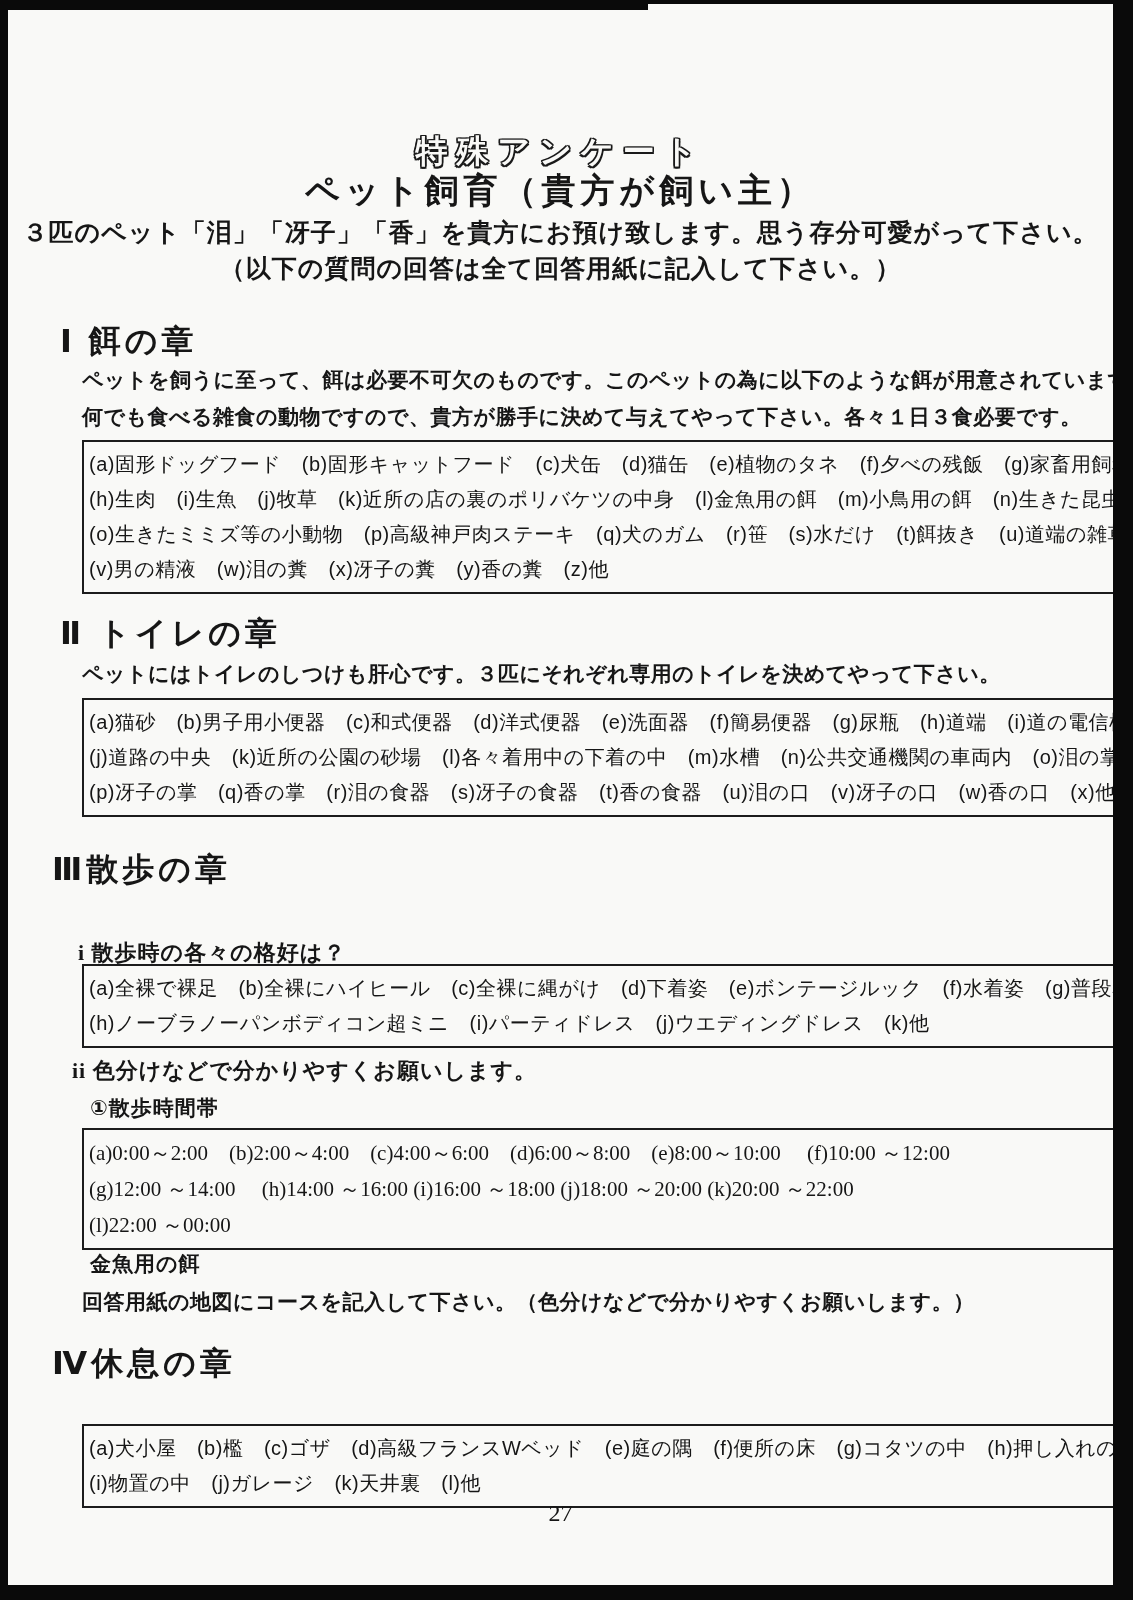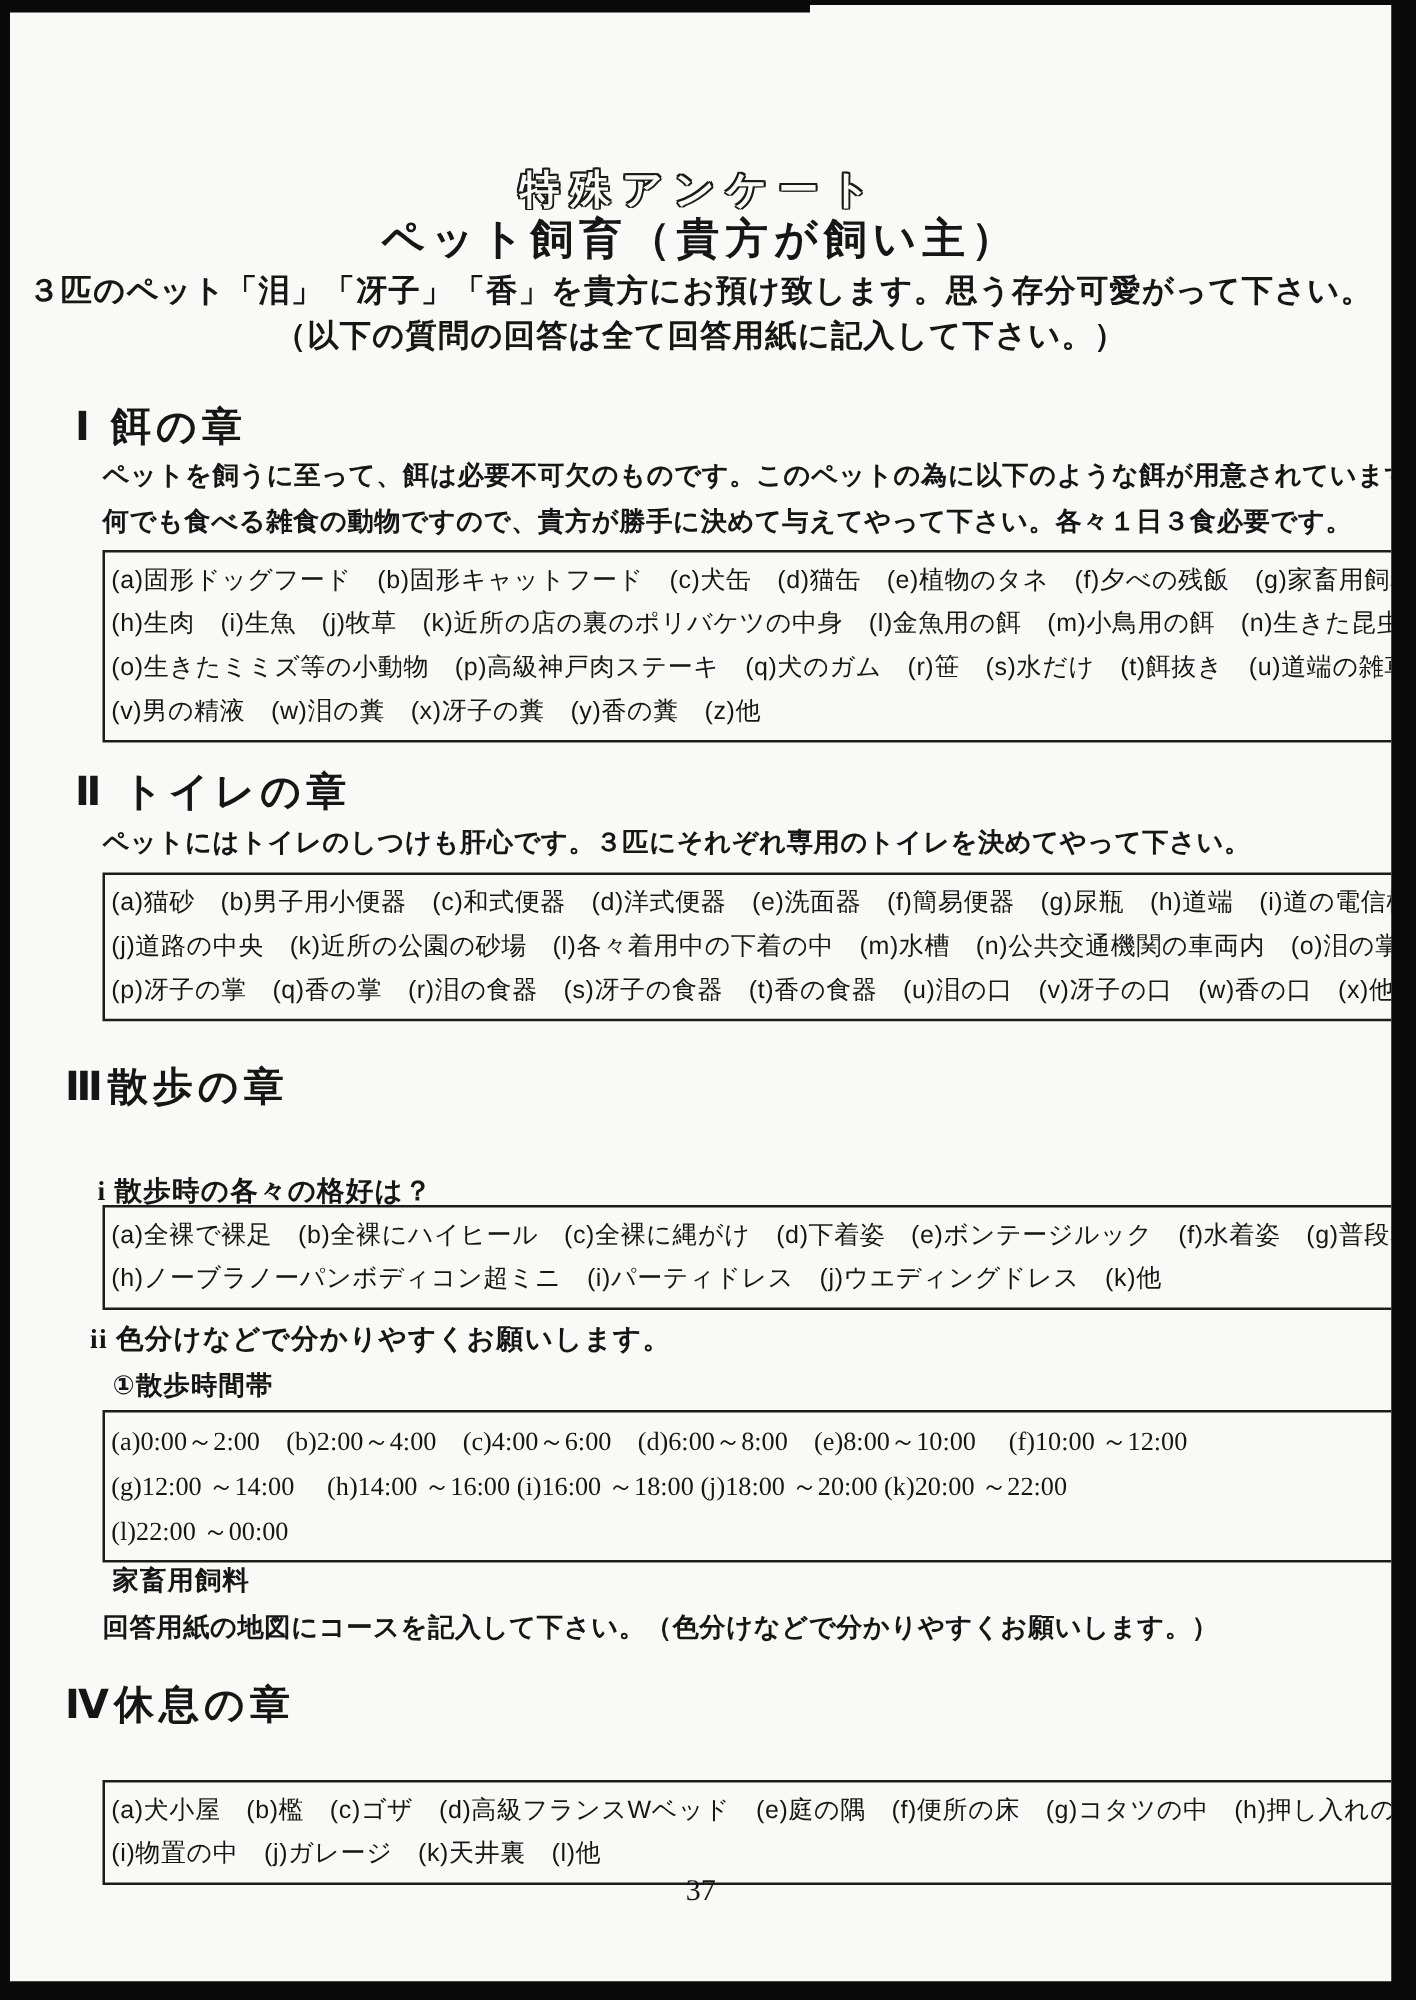--- a/index.html
+++ b/index.html
@@ -91,23 +91,23 @@
     <div class="opt-line">(a)全裸で裸足　(b)全裸にハイヒール　(c)全裸に縄がけ　(d)下着姿　(e)ボンテージルック　(f)水着姿　(g)普段着</div>
     <div class="opt-line">(h)ノーブラノーパンボディコン超ミニ　(i)パーティドレス　(j)ウエディングドレス　(k)他</div>
   </div>
   <div class="abs sub-heading" style="left:64px;top:1052px;">ii 色分けなどで分かりやすくお願いします。</div>
   <div class="abs sub-label" style="left:82px;top:1090px;">①散歩時間帯</div>
   <div class="abs opt-box" style="left:74px;top:1124px;">
     <div class="time-line">(a)0:00～2:00　(b)2:00～4:00　(c)4:00～6:00　(d)6:00～8:00　(e)8:00～10:00　 (f)10:00 ～12:00</div>
     <div class="time-line">(g)12:00 ～14:00　 (h)14:00 ～16:00 (i)16:00 ～18:00 (j)18:00 ～20:00 (k)20:00 ～22:00</div>
     <div class="time-line">(l)22:00 ～00:00</div>
   </div>
-  <div class="abs sub-label" style="left:82px;top:1246px;">家畜用飼料</div>
+  <div class="abs sub-label" style="left:82px;top:1246px;">金魚用の餌</div>
   <div class="abs para" style="left:74px;top:1284px;">回答用紙の地図にコースを記入して下さい。（色分けなどで分かりやすくお願いします。）</div>
 
   <div class="abs sec-heading" style="left:44px;top:1338px;">Ⅳ休息の章</div>
   <div class="abs opt-box" style="left:74px;top:1420px;">
     <div class="opt-line">(a)犬小屋　(b)檻　(c)ゴザ　(d)高級フランスWベッド　(e)庭の隅　(f)便所の床　(g)コタツの中　(h)押し入れの中</div>
     <div class="opt-line">(i)物置の中　(j)ガレージ　(k)天井裏　(l)他</div>
   </div>
 
-  <div class="abs centered page-number" style="top:1496px;">37</div>
+  <div class="abs centered page-number" style="top:1496px;">27</div>
 </div>
 
 </body></html>

